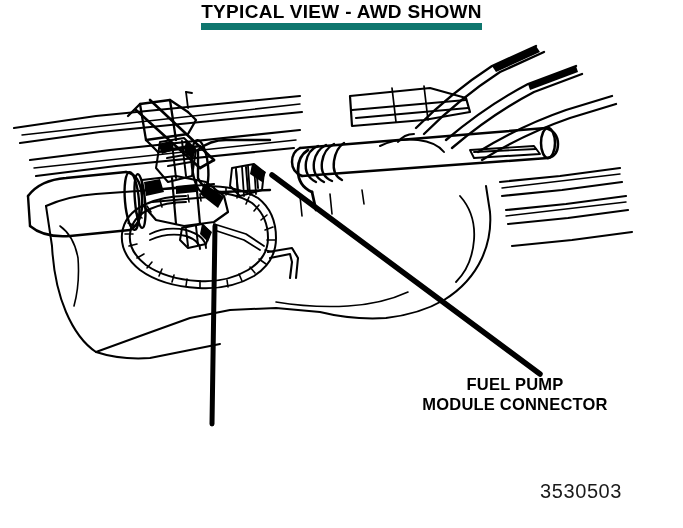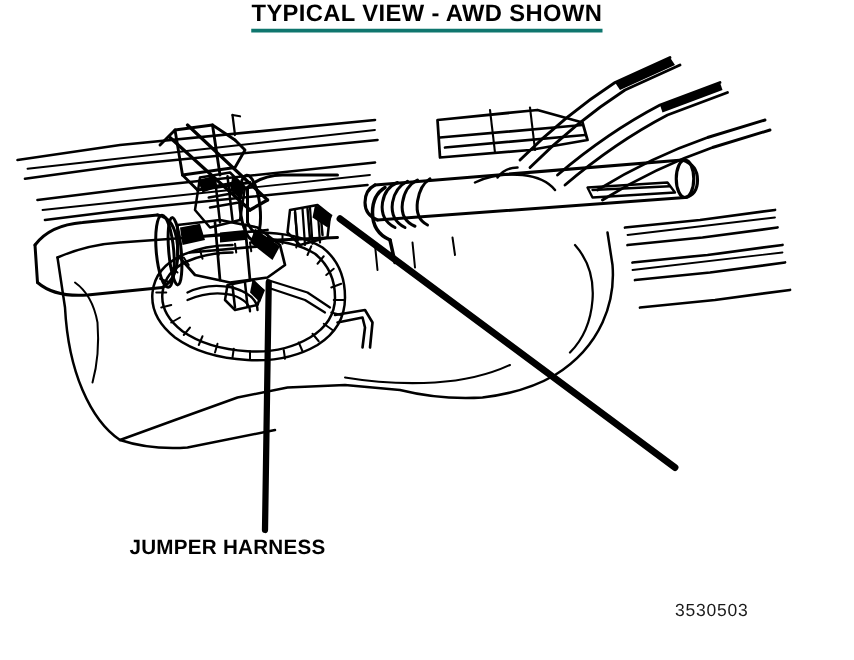--- a/index.html
+++ b/index.html
@@ -28,21 +28,21 @@
     text-align: center;
     font-family: "Liberation Sans", sans-serif;
     font-weight: bold;
     font-size: 19px;
     letter-spacing: 0.3px;
     line-height: 21px;
     white-space: nowrap;
   }
   .title span.tx {
     display: inline-block;
-    border-bottom: 3px solid #0f766e;
+    border-bottom: 7px solid #0f766e;
     padding-bottom: 1px;
   }
   .callout {
     position: absolute;
     font-family: "Liberation Sans", sans-serif;
     font-weight: bold;
     font-size: 16.5px;
     line-height: 20px;
     letter-spacing: 0.2px;
     white-space: nowrap;
@@ -56,21 +56,21 @@
   .callout-right {
     left: 390px;
     top: 374px;
     width: 250px;
   }
   .fignum {
     position: absolute;
     left: 540px;
     top: 480px;
     font-family: "Liberation Sans", sans-serif;
-    font-size: 14px;
+    font-size: 20px;
     font-weight: normal;
     letter-spacing: 0.6px;
     color: #1a1a1a;
   }
   #art {
     position: absolute;
     left: 0;
     top: 0;
   }
 </style>
@@ -323,19 +323,22 @@
       </g>
 
       <g stroke="#000" stroke-width="5.5">
         <path d="M272,175 L540,374"></path>
       </g>
 
     </g>
   </svg>
 
   <div class="callout callout-left">
-    <div>JUMPER HARNESS</div>
   </div>
 
+  <div class="callout callout-right">
+    <div>FUEL PUMP</div>
+    <div>MODULE CONNECTOR</div>
+  </div>
 
   <div class="fignum">3530503</div>
 
 </div>
 
 </body></html>

